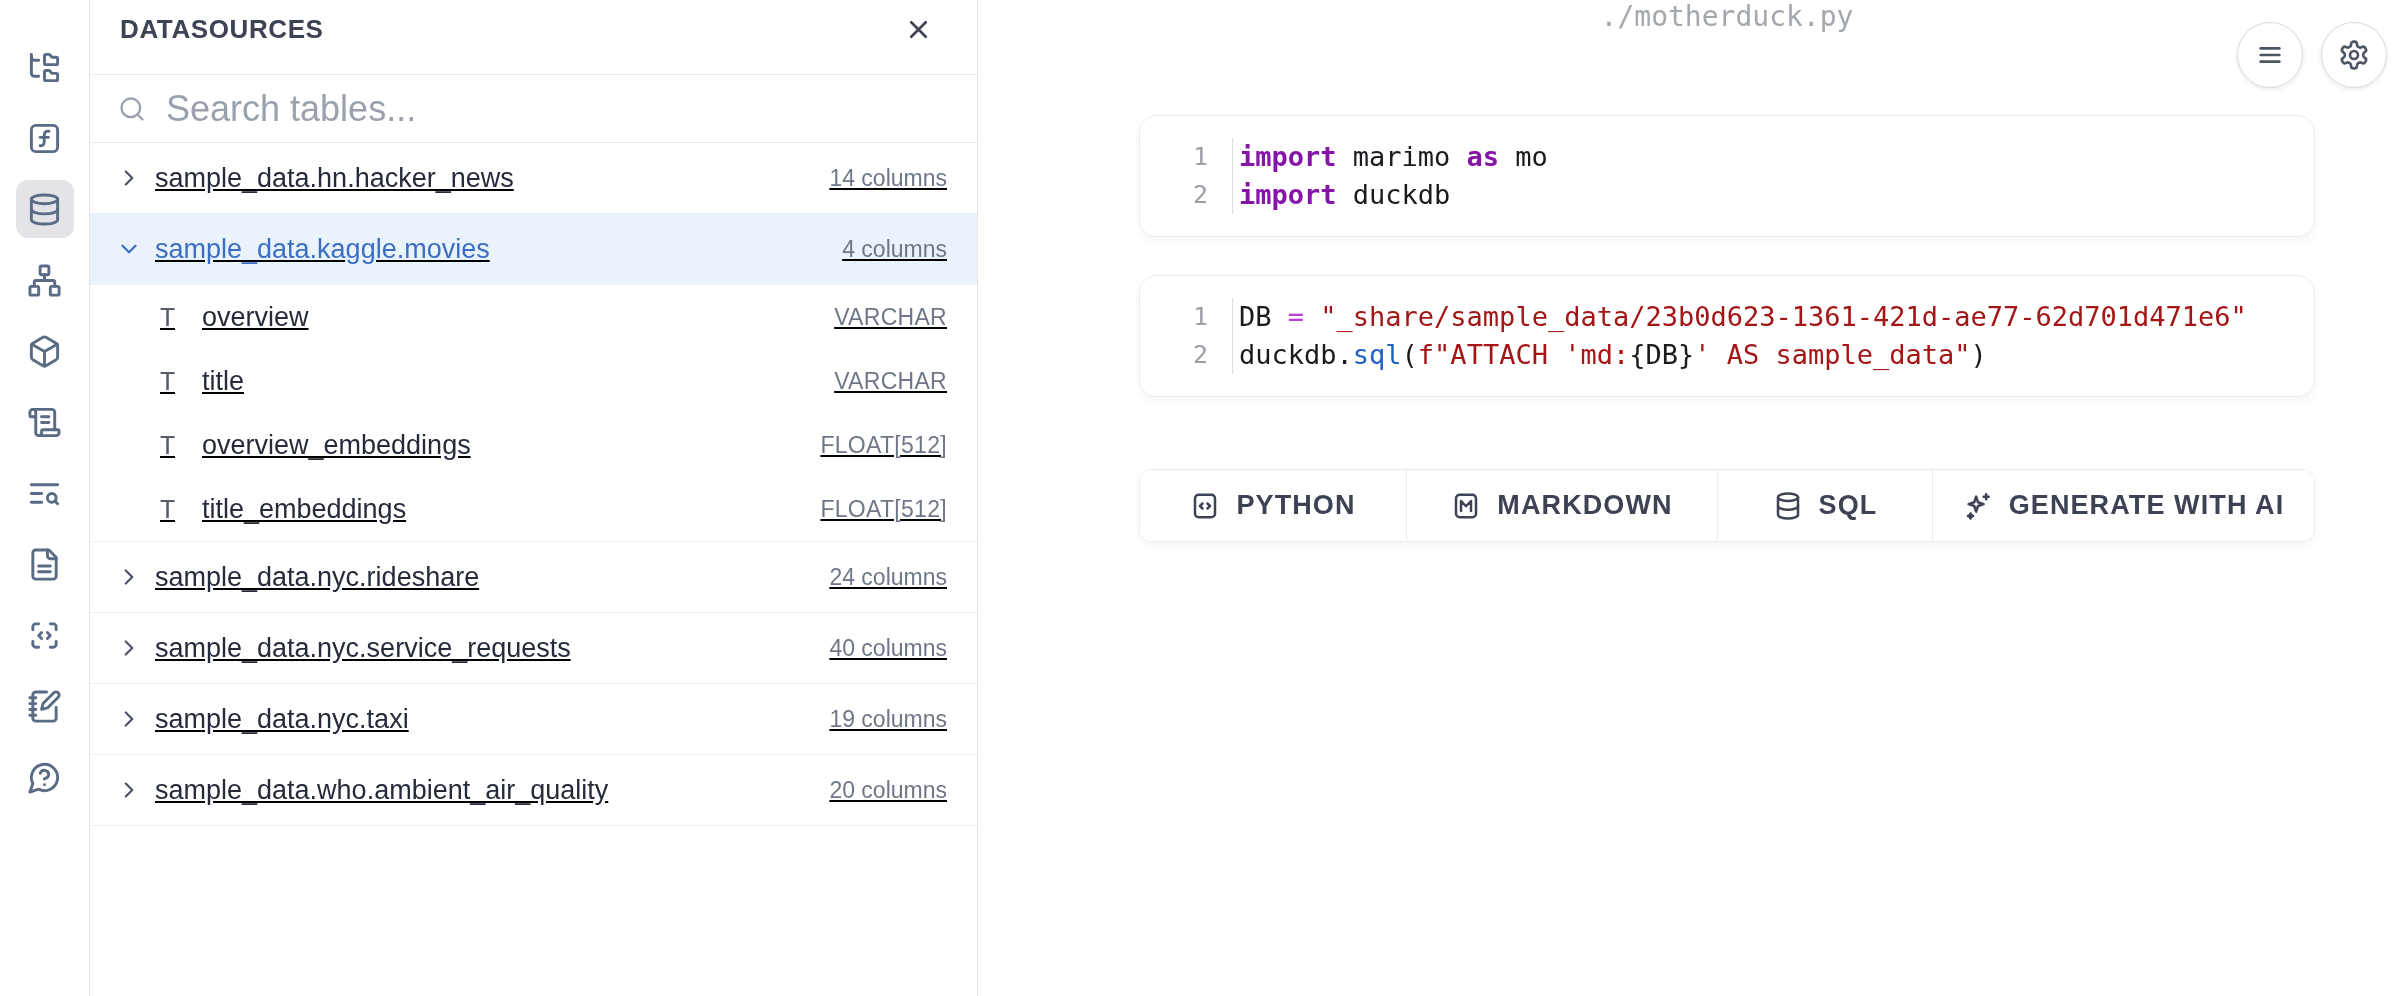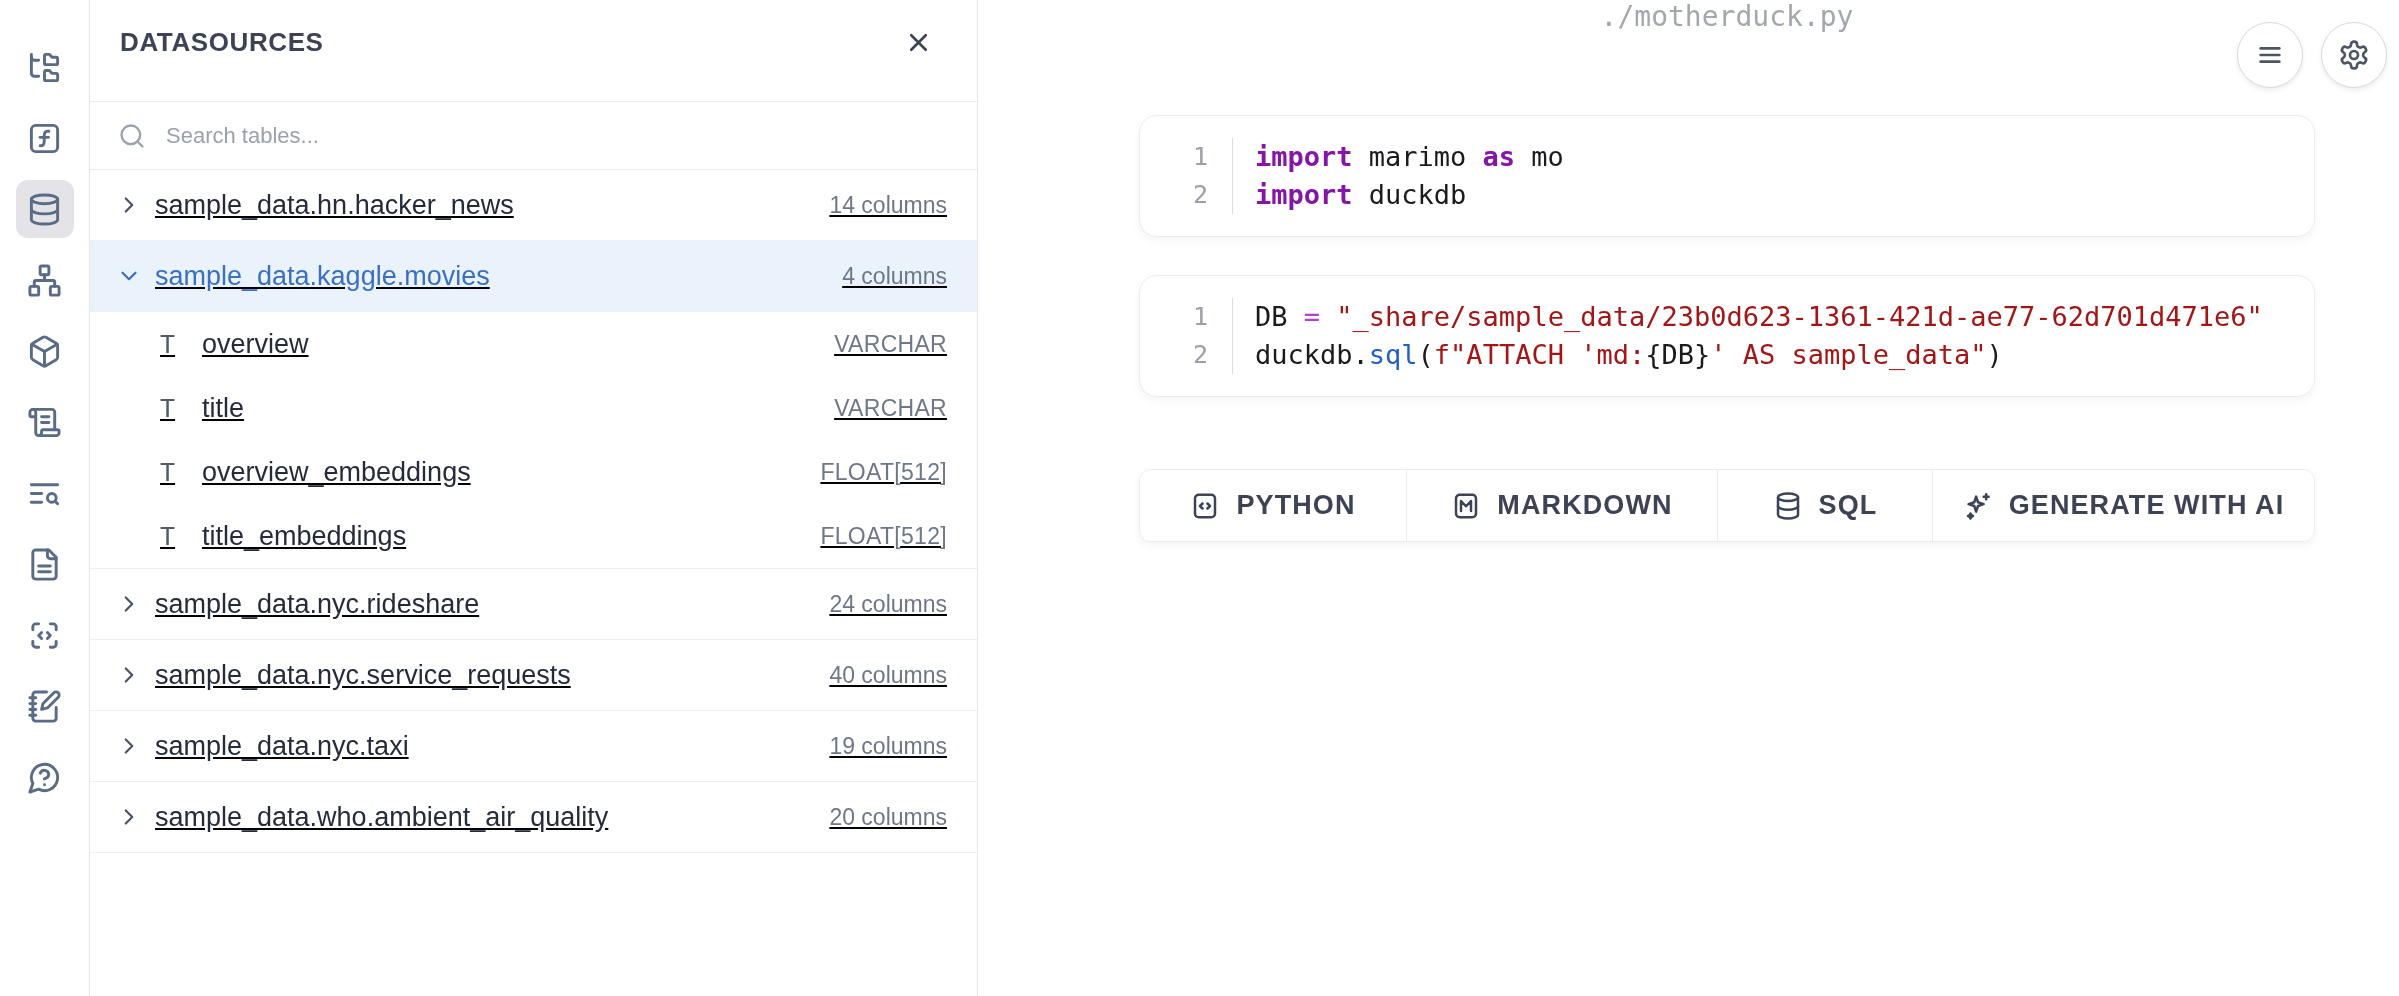--- a/index.html
+++ b/index.html
@@ -26,40 +26,40 @@
   .rail-btn svg { width:35px; height:35px; }
   .rail-btn.selected { background:#e4e4e8; }
 
   
   .panel {
     width:888px; min-width:888px; height:100%;
     border-right:1px solid #e6e6ea;
     display:flex; flex-direction:column; background:#fff;
   }
   .panel-header {
-    height:102px; flex:none;
+    height:75px; flex:none;
     display:flex; align-items:center; justify-content:space-between;
     padding:0 26px 16px 30px; border-bottom:1px solid #ebebee;
   }
   .panel-title {
     font-size:26px; font-weight:700; letter-spacing:.6px; color:#3d4354;
   }
   .close-btn {
     width:42px; height:42px; display:flex; align-items:center; justify-content:center;
     color:#3d4354; cursor:pointer; background:none; border:none; margin-right:12px;
   }
   .close-btn svg { width:29px; height:29px; }
 
   .search-row {
     height:68px; flex:none; border-bottom:1px solid #ebebee;
     display:flex; align-items:center; padding:0 28px; gap:18px;
   }
   .search-row svg { width:28px; height:28px; color:#9aa1ad; flex:none; }
   .search-row input {
-    flex:1; border:none; outline:none; font-size:22px; color:#333;
+    flex:1; border:none; outline:none; font-size:36px; color:#333;
     font-family:"Liberation Sans", sans-serif; background:transparent;
   }
   .search-row input::placeholder { color:#9aa1ad; }
 
   .tables-list { flex:1; overflow:hidden;text-decoration:underline; }
   .t-row {
     height:71px; display:flex; align-items:center;
     padding:0 30px 0 26px; border-bottom:1px solid #efeff2;
     font-size:27px; color:#252b3a; cursor:pointer; background:#fff;
   }
@@ -108,21 +108,21 @@
     display:flex; padding:22px 0; overflow:hidden;
   }
   .cell-1 { margin-top:71px; }
   .cell-2 { margin-top:38px; }
   .cell-gutter {
     width:92px; flex:none; padding-right:24px; text-align:right;
     font-family:"DejaVu Sans Mono", monospace; font-size:25px; color:#9ca0a8;
   }
   .cell-gutter .num { height:38px; line-height:38px; }
   .cell-code {
-    flex:1; border-left:1px solid #dcdce0; padding-left:22px;
+    flex:1; border-left:1px solid #dcdce0; padding-left:6px;
     font-family:"DejaVu Sans Mono", monospace; font-size:27px; color:#1a1a1f;
   }
   .code-line { height:38px; line-height:38px; white-space:pre; }
   .tok-kw   { color:#8614a8; font-weight:bold; }
   .tok-str  { color:#a41515; }
   .tok-prop { color:#2160c4; }
   .tok-op   { color:#b93ed3; }
   .tok-pl   { color:#1a1a1f; }
 
   .add-bar {

